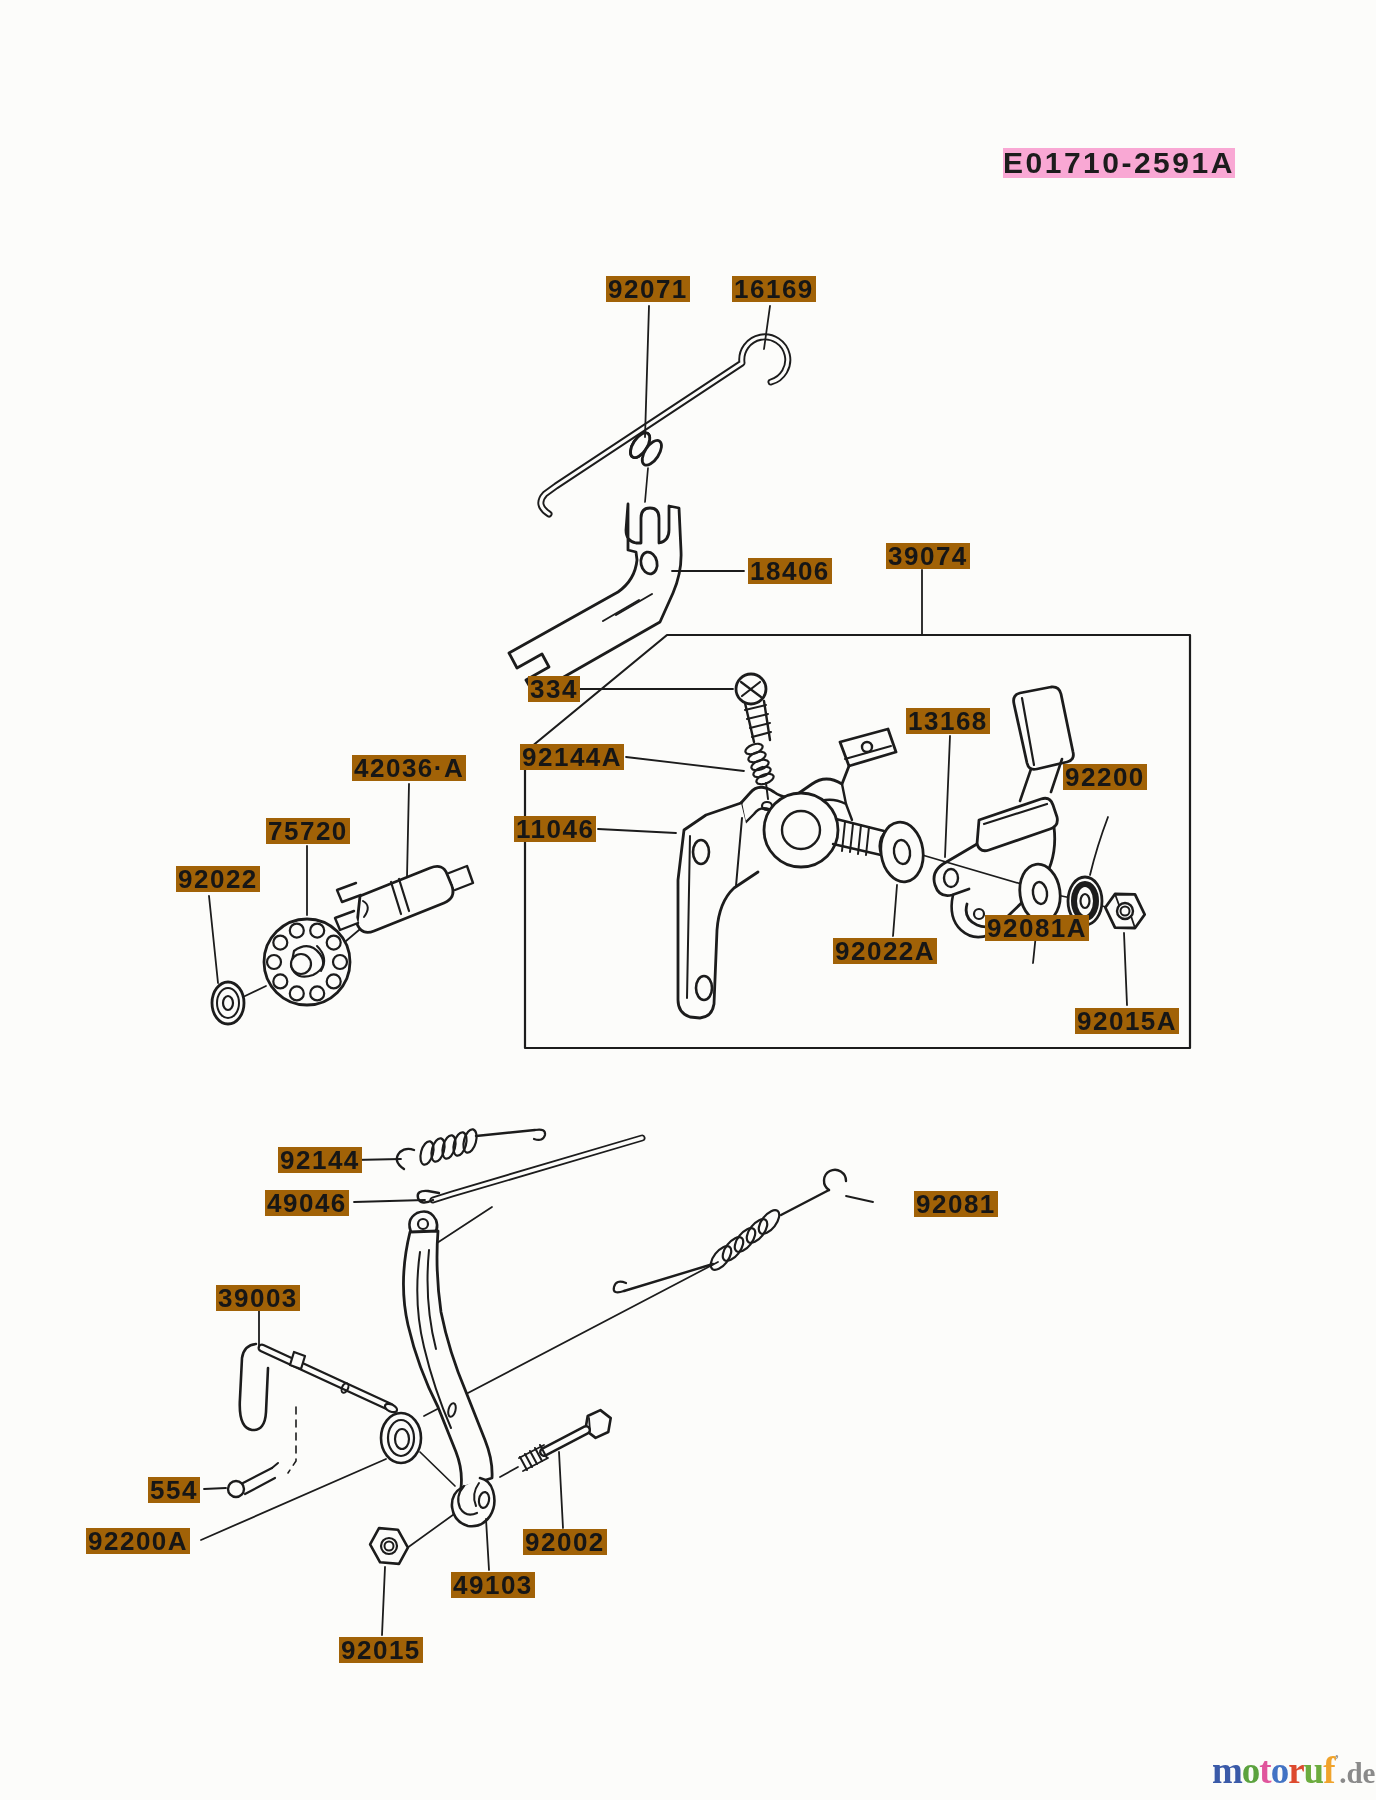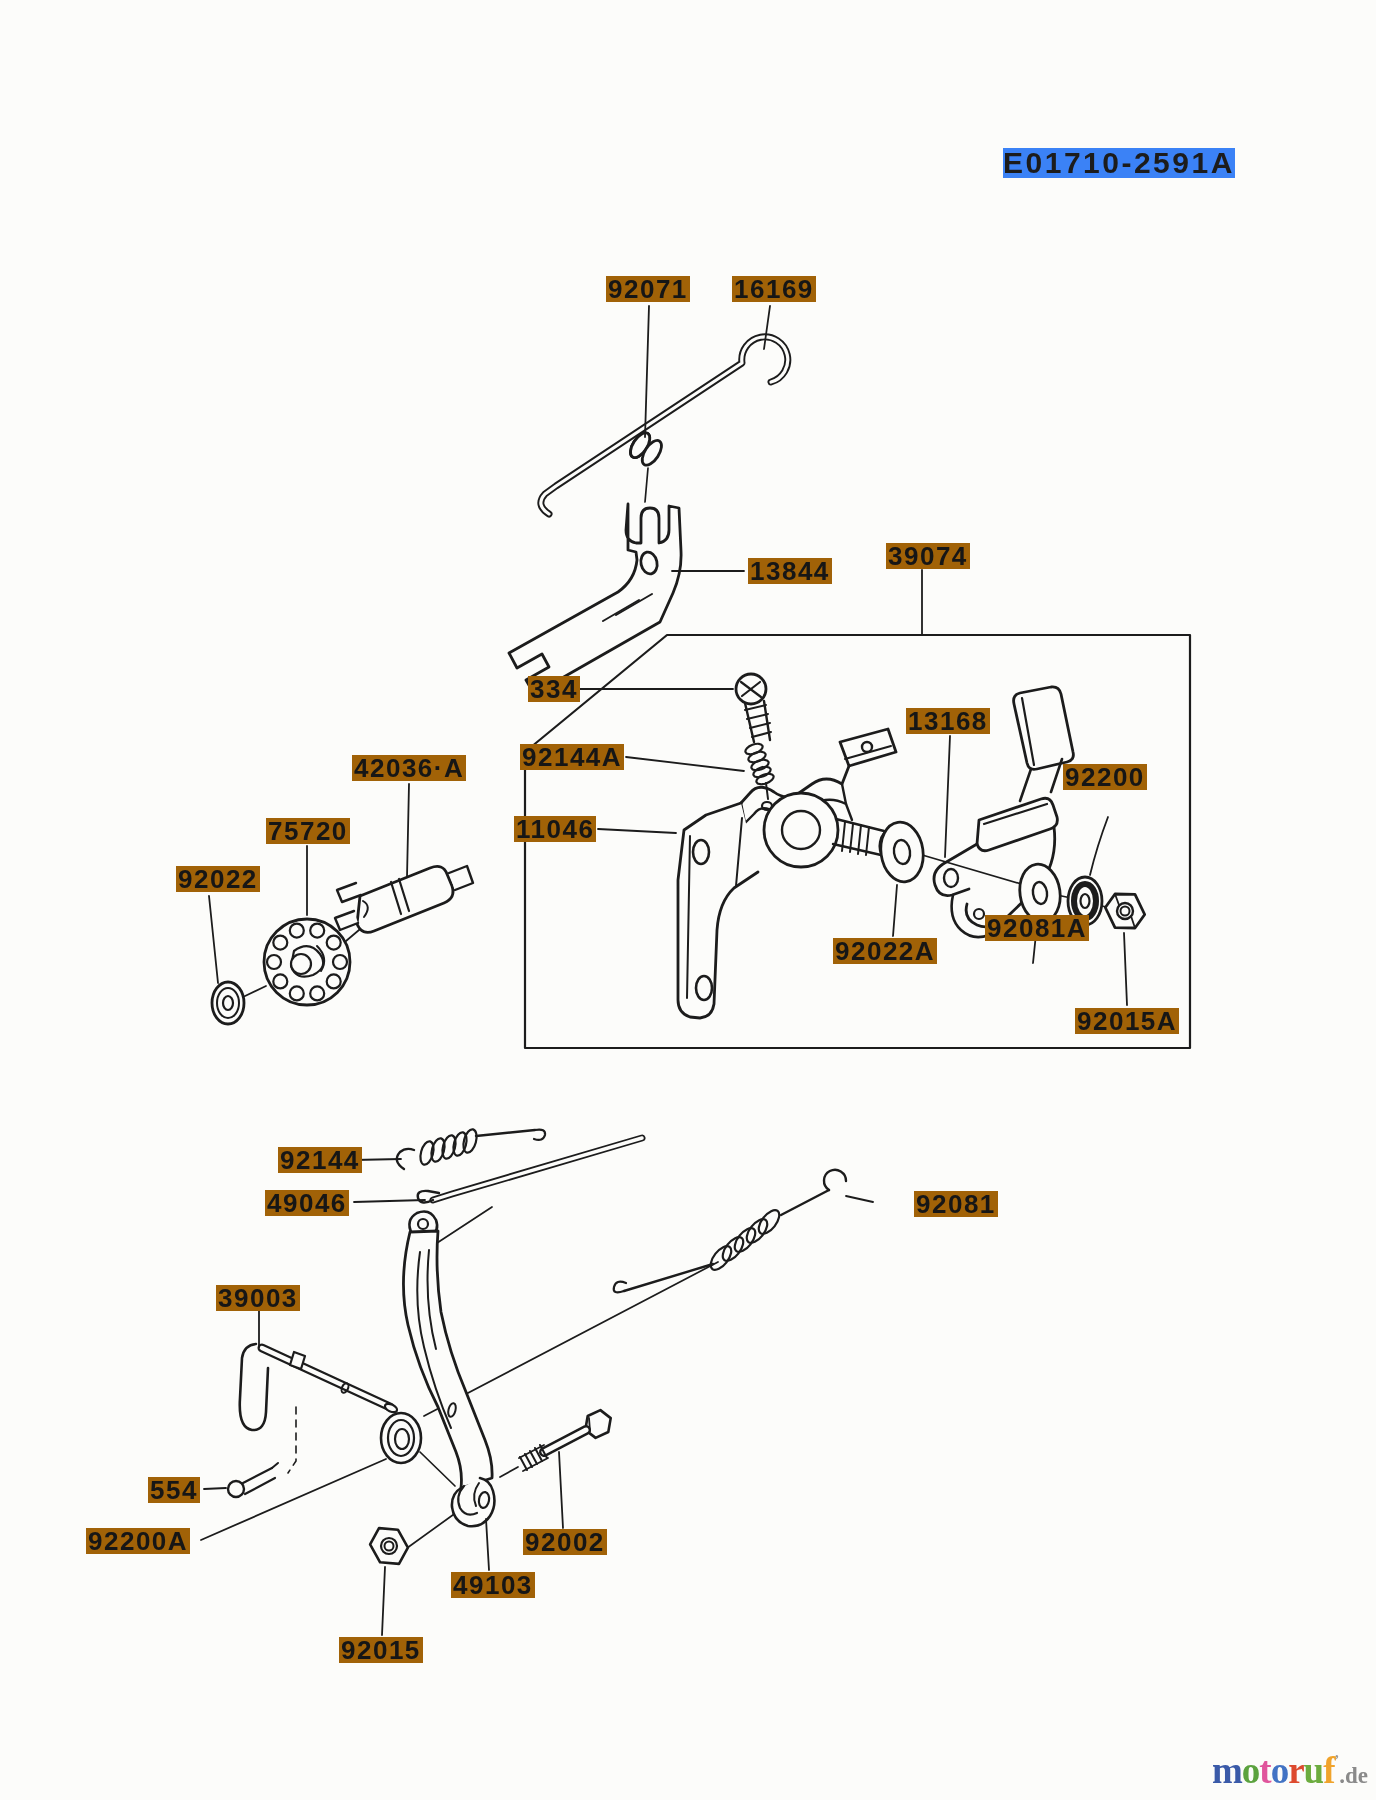--- a/index.html
+++ b/index.html
@@ -8,28 +8,28 @@
     background:#fcfcfa;font-family:"Liberation Sans",sans-serif;
   }
   .page{position:absolute;inset:0;}
   svg.art{position:absolute;left:0;top:0;}
   .lbl{
     position:absolute;font-weight:bold;font-size:26px;letter-spacing:1.5px;
     color:#161616;white-space:nowrap;background:#a16207;padding:0 2px;line-height:1;
   }
   .code{
     position:absolute;left:1003px;top:148px;font-size:30px;font-weight:bold;
-    letter-spacing:2.5px;color:#1c1c1c;background:#3b82f6;line-height:1;
+    letter-spacing:2.5px;color:#1c1c1c;background:#f9a8d4;line-height:1;
   }
   .logo{
     position:absolute;left:1212px;top:1752px;
     font-family:"Liberation Serif",serif;font-weight:bold;font-size:37px;
     letter-spacing:-1px;line-height:1;white-space:nowrap;
   }
-  .logo .de{font-size:23px;letter-spacing:0;}
+  .logo .de{font-size:29px;letter-spacing:0;}
   .logo .mark{font-size:14px;vertical-align:18px;letter-spacing:0;}
 </style>
 </head>
 <body>
 
 <div class="page">
 
 <svg class="art" width="1376" height="1800" viewBox="0 0 1376 1800" fill="none" stroke="#1c1c1c" stroke-linecap="round" stroke-linejoin="round">
 
   <g stroke-width="1.7">
@@ -287,21 +287,21 @@
     <path d="M 563 1528 L 559 1452"></path>
     <path d="M 489 1570 L 486 1519"></path>
     <path d="M 382 1635 L 385 1567"></path>
   </g>
 </svg>
 
 <div class="code">E01710-2591A</div>
 
 <div class="lbl" style="left:606px;top:276px">92071</div>
 <div class="lbl" style="left:732px;top:276px">16169</div>
-<div class="lbl" style="left:748px;top:558px">13844</div>
+<div class="lbl" style="left:748px;top:558px">18406</div>
 <div class="lbl" style="left:886px;top:543px">39074</div>
 <div class="lbl" style="left:528px;top:676px">334</div>
 <div class="lbl" style="left:520px;top:744px">92144A</div>
 <div class="lbl" style="left:906px;top:708px">13168</div>
 <div class="lbl" style="left:1063px;top:764px">92200</div>
 <div class="lbl" style="left:514px;top:816px">11046</div>
 <div class="lbl" style="left:352px;top:755px">42036·A</div>
 <div class="lbl" style="left:266px;top:818px">75720</div>
 <div class="lbl" style="left:176px;top:866px">92022</div>
 <div class="lbl" style="left:833px;top:938px">92022A</div>

